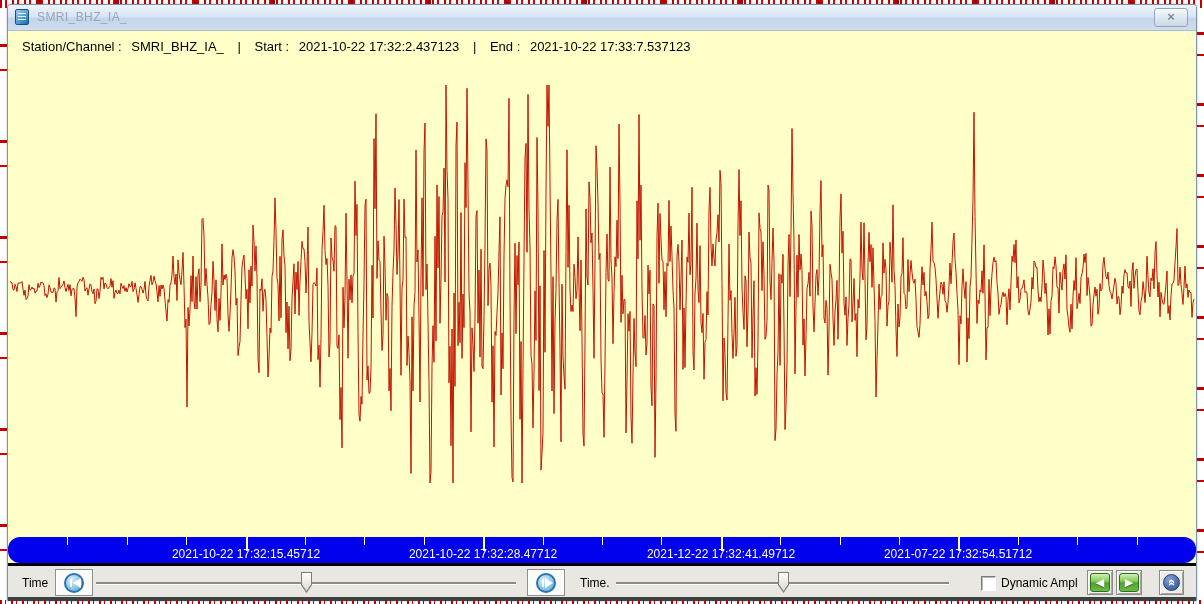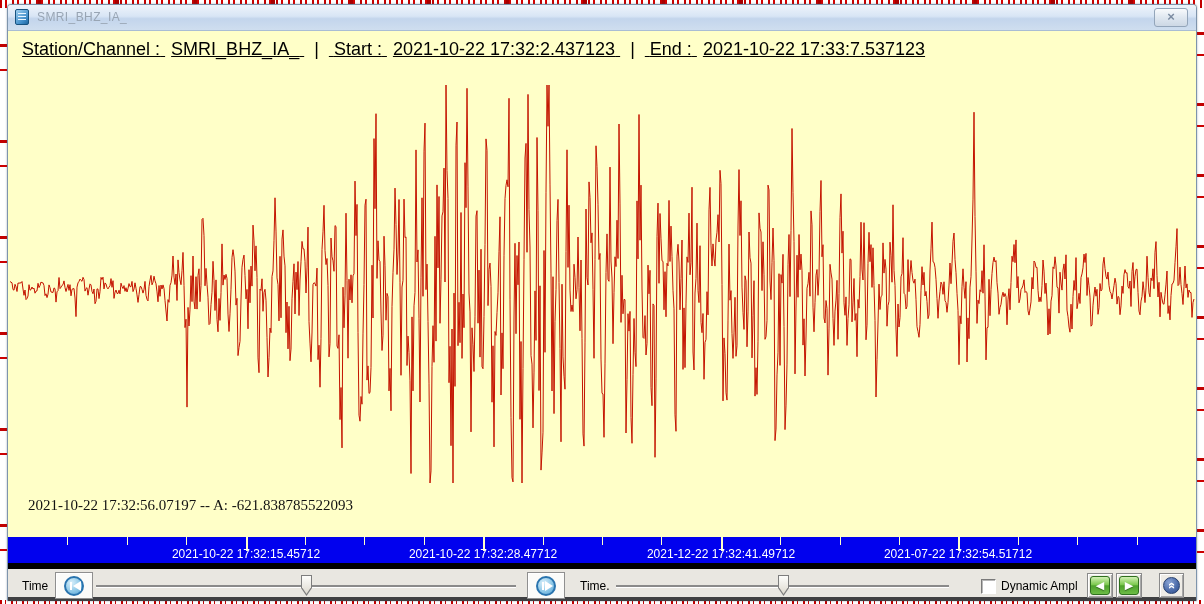--- a/index.html
+++ b/index.html
@@ -29,38 +29,38 @@
   .title-icon::before{content:"";position:absolute;left:2px;top:3px;width:8px;height:8px;
     background:repeating-linear-gradient(180deg,#eaf6ff 0 1px,transparent 1px 3px);}
   .title-text{position:absolute;left:29px;top:5px;font-size:12px;color:#98a5b4;letter-spacing:.4px;}
   .close-btn{position:absolute;right:8px;top:3px;width:34px;height:19px;border-radius:3px;
     background:linear-gradient(180deg,#f8fafc 0%,#dfe7f0 50%,#cdd8e5 100%);
     border:1px solid #93a5ba;box-sizing:border-box;color:#7b8ba1;font-weight:700;font-size:13px;
     text-align:center;line-height:16px;cursor:default;}
 
   
   .content{position:relative;width:1188px;height:532px;background:#ffffc8;overflow:hidden;}
-  .info-line{position:absolute;left:14px;top:8px;font-size:18px;color:#000;white-space:nowrap;text-decoration:underline;}
+  .info-line{position:absolute;left:14px;top:8px;font-size:13px;color:#000;white-space:nowrap;}
   .info-line .sep{margin:0 10px;}
   .info-line .gap{margin-right:6px;}
   #wave-svg{position:absolute;left:0;top:0;}
   .readout{position:absolute;left:20px;top:466px;font-family:"Liberation Serif",serif;
     font-size:15px;color:#111;}
 
   
-  .timebar{position:absolute;left:0;bottom:0;width:1188px;height:26px;background:#0101ee;}
+  .timebar{position:absolute;left:0;bottom:0;width:1188px;height:26px;background:#0101ee;border-radius:12px;}
   .tick{position:absolute;top:0;width:1px;background:#ffffc8;}
   .tick.minor{height:8px;}
   .tick.major{height:14px;width:2px;}
   .tick-label{position:absolute;top:10px;transform:translateX(-50%);color:#ffffff;
     font-size:12px;white-space:nowrap;}
 
   
   .controlbar{position:relative;width:1188px;height:34px;background:#e9e7e1;
-    border-top:6px solid #000000;box-sizing:border-box;}
+    border-top:3px solid #000000;box-sizing:border-box;}
   .ctl-label{position:absolute;top:10px;font-size:12px;color:#000;}
   .media-btn{position:absolute;top:3px;width:38px;height:27px;background:#fbfbf9;
     border:1px solid #8f8f8f;box-sizing:border-box;box-shadow:inset 1px 1px 0 #ffffff;
     display:flex;align-items:center;justify-content:center;}
   .media-circle{width:20px;height:20px;border-radius:50%;position:relative;box-sizing:border-box;
     background:radial-gradient(circle at 35% 30%,#d9effa 0%,#8fc9e8 55%,#53a0d2 100%);
     border:2px solid #2a74ae;}
   .media-circle .bar{position:absolute;left:4px;top:4px;width:2px;height:8px;background:#ffffff;}
   .media-circle .tri-left{position:absolute;left:7px;top:3px;width:0;height:0;
     border-top:5px solid transparent;border-bottom:5px solid transparent;border-right:8px solid #ffffff;}
@@ -119,21 +119,20 @@
       <span>Station/Channel :</span>
       <span class="gap"></span><span>SMRI_BHZ_IA_</span>
       <span class="sep">|</span>
       <span>Start :</span>
       <span class="gap"></span><span>2021-10-22 17:32:2.437123</span>
       <span class="sep">|</span>
       <span>End :</span>
       <span class="gap"></span><span>2021-10-22 17:33:7.537123</span>
     </div>
 
-    <div class="readout">2021-10-22 17:32:56.07197 -- A: -621.838785522093</div>
 
     <div class="timebar" id="timebar" style="background: rgb(1, 1, 238);">
         <div class="tick minor" style="left: 59px;"></div>
         <div class="tick minor" style="left: 119px;"></div>
         <div class="tick minor" style="left: 178px;"></div>
         <div class="tick major" style="left: 238px;"></div>
         <div class="tick minor" style="left: 297px;"></div>
         <div class="tick minor" style="left: 356px;"></div>
         <div class="tick minor" style="left: 416px;"></div>
         <div class="tick major" style="left: 475px;"></div>

